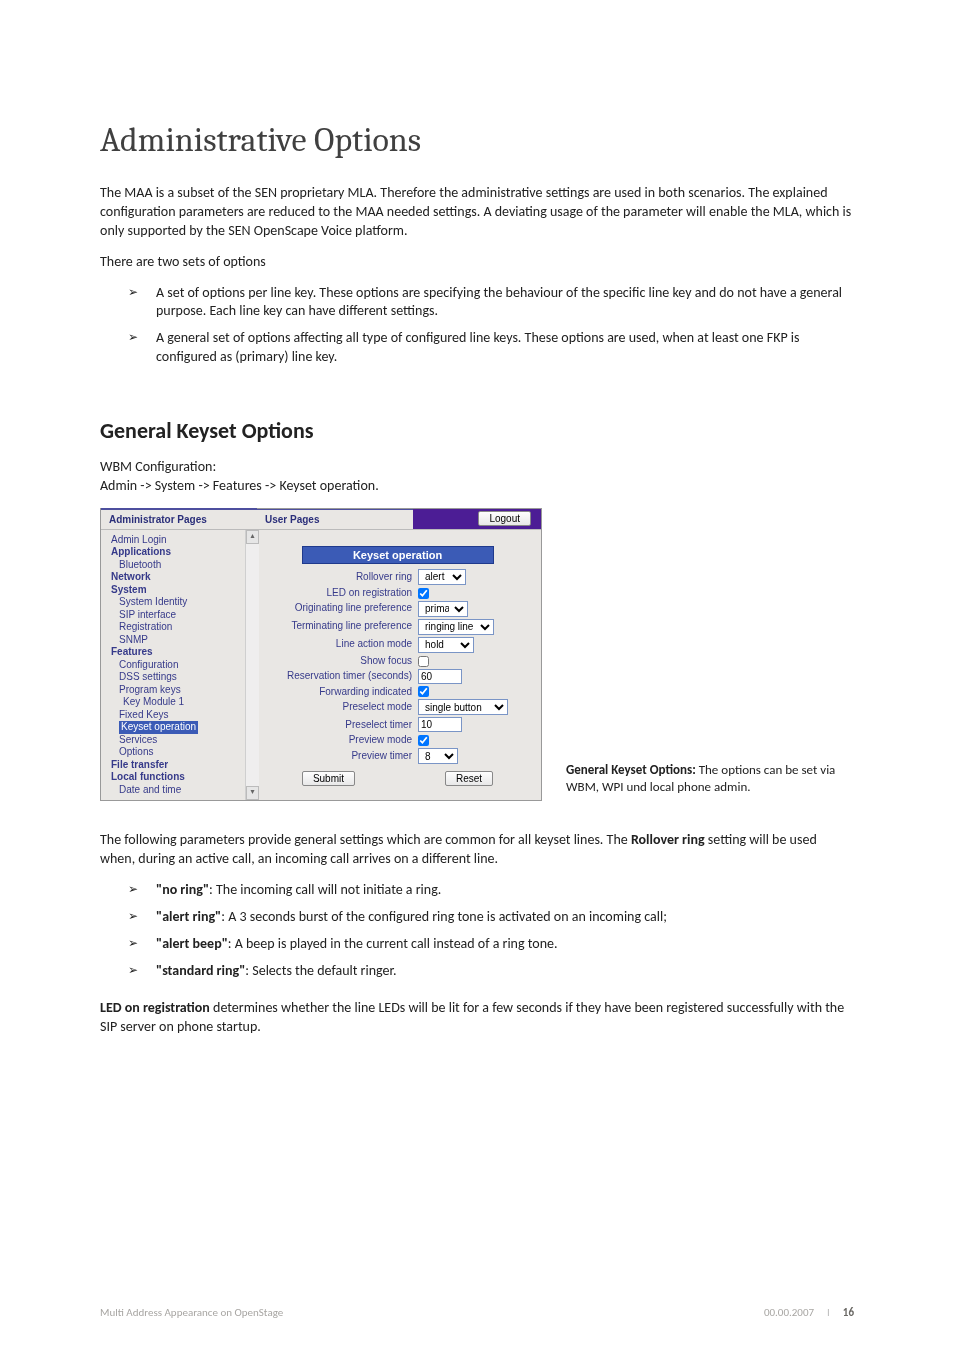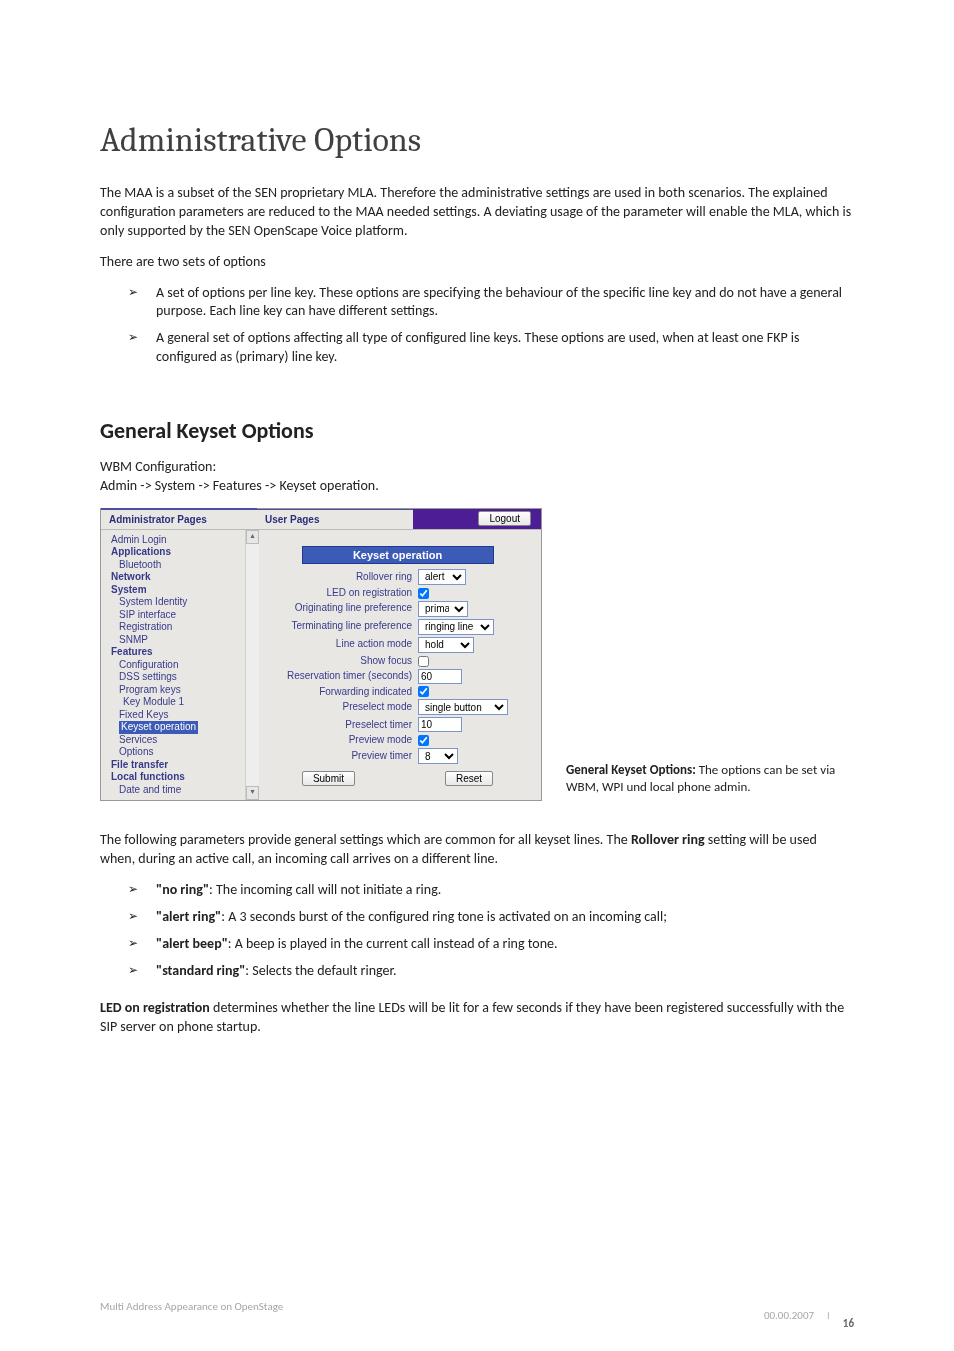--- a/index.html
+++ b/index.html
@@ -206,31 +206,31 @@
   }
   .caption {
     width: 270px;
     font-size: 13px;
     line-height: 1.3;
     padding-bottom: 6px;
   }
   .caption .caption-title { font-weight: bold; }
   .footer {
     position: absolute;
-    bottom: 21px;
+    bottom: 32px;
     left: 100px;
     right: 100px;
     display: flex;
     justify-content: space-between;
     font-size: 11px;
     color: #a8a6a3;
   }
   .footer .pg { display: flex; gap: 13px; align-items: center; }
   .footer .sep { color: #bbb; }
-  .footer .pgnum { color: #6a6864; font-weight: bold; margin-top: 17px; }
+  .footer .pgnum { color: #6a6864; font-weight: bold; }
 </style>
 </head>
 <body>
 
 <div class="page">
 
   <h1>Administrative Options</h1>
 
   <p>The MAA is a subset of the SEN proprietary MLA. Therefore the administrative settings are used in both scenarios. The explained configuration parameters are reduced to the MAA needed settings. A deviating usage of the parameter will enable the MLA, which is only supported by the SEN OpenScape Voice platform.</p>
 

